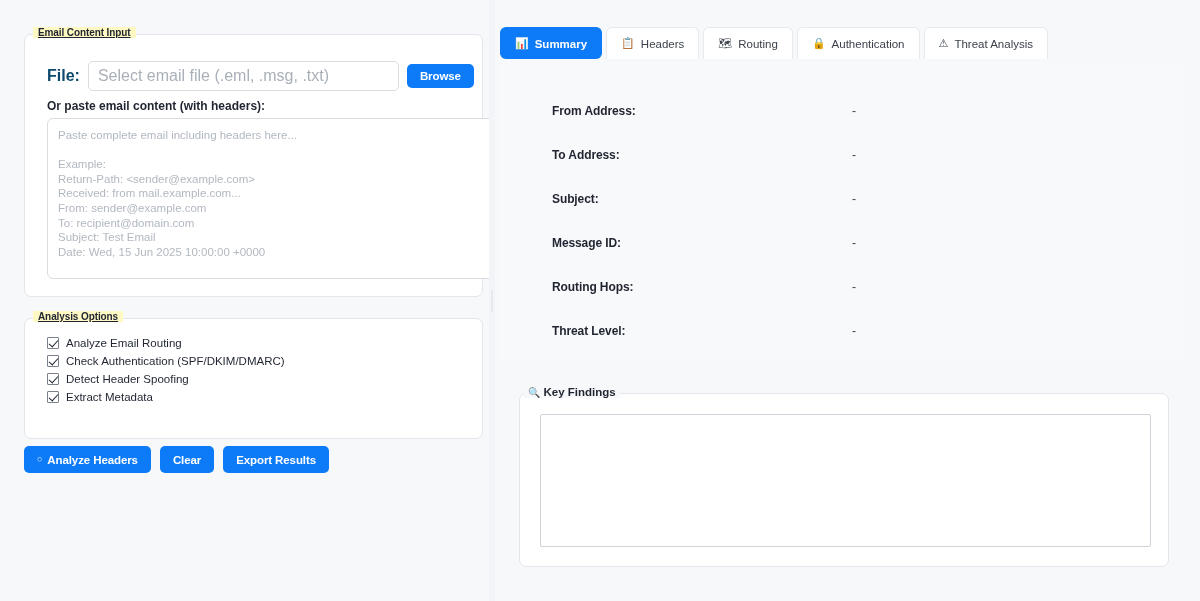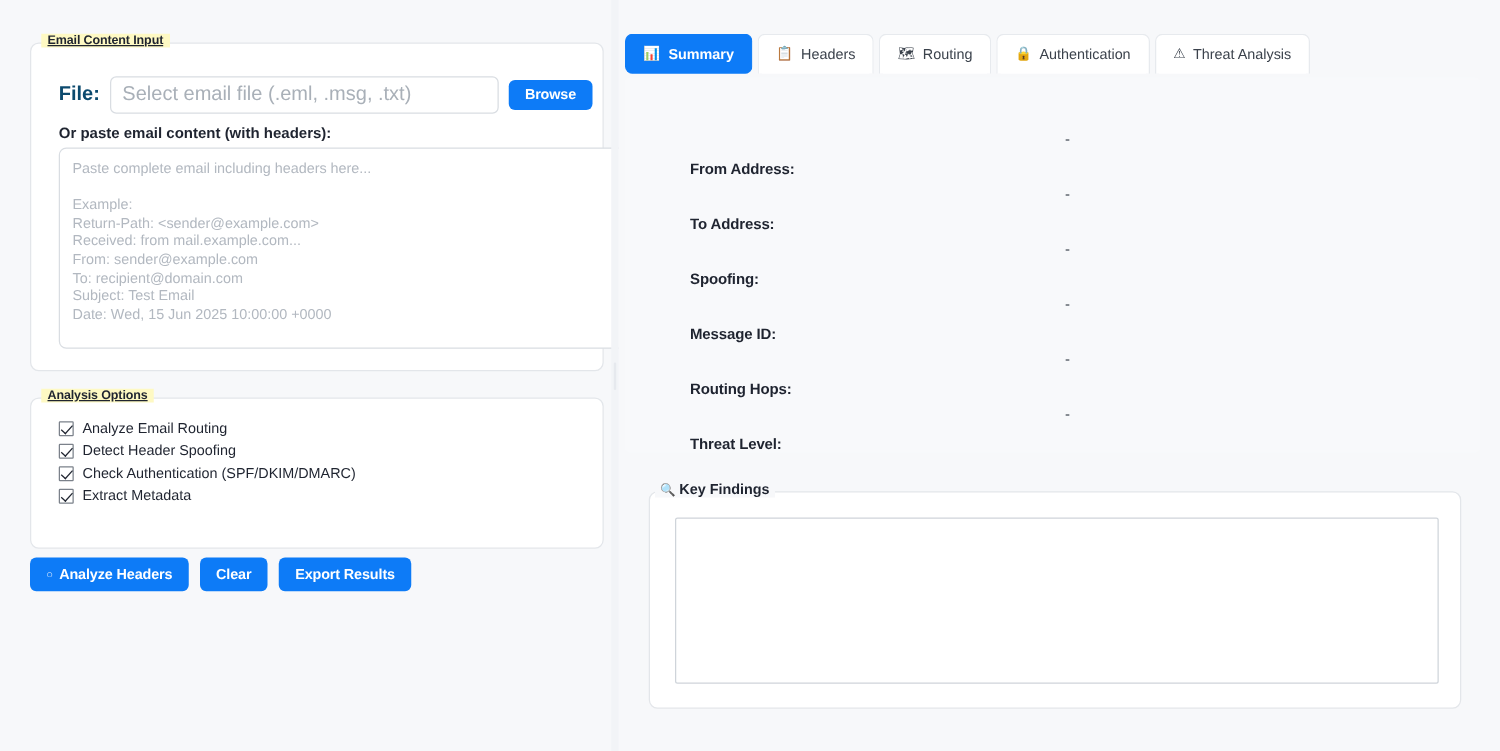--- a/index.html
+++ b/index.html
@@ -249,21 +249,20 @@
     height: 44px;
     display: flex;
     align-items: flex-start;
   }
   .sum-label {
     width: 300px;
     font-size: 12px;
     font-weight: bold;
     color: #1f2430;
     letter-spacing: -0.1px;
-    margin-top: 24px;
   }
   .sum-value {
     font-size: 12px;
     color: #3b424c;
   }
 
   
   #key-findings-fieldset {
     position: absolute;
     left: 24px; top: 393px;
@@ -333,25 +332,25 @@
 
     <div class="fieldset" id="analysis-options-fieldset">
       <div class="legend">Analysis Options</div>
       <div class="opt-list" id="options-list">
           <div class="opt-row">
             <span class="cbox"></span>
             <span class="opt-text">Analyze Email Routing</span>
           </div>
           <div class="opt-row">
             <span class="cbox"></span>
-            <span class="opt-text">Detect Header Spoofing</span>
+            <span class="opt-text">Check Authentication (SPF/DKIM/DMARC)</span>
           </div>
           <div class="opt-row">
             <span class="cbox"></span>
-            <span class="opt-text">Check Authentication (SPF/DKIM/DMARC)</span>
+            <span class="opt-text">Detect Header Spoofing</span>
           </div>
           <div class="opt-row">
             <span class="cbox"></span>
             <span class="opt-text">Extract Metadata</span>
           </div>
         </div>
     </div>
 
     <div class="actions" id="actions-row">
         <button class="btn-blue action-btn">
@@ -399,21 +398,21 @@
       <div class="summary-rows" id="summary-rows">
           <div class="sum-row">
             <div class="sum-label">From Address:</div>
             <div class="sum-value">-</div>
           </div>
           <div class="sum-row">
             <div class="sum-label">To Address:</div>
             <div class="sum-value">-</div>
           </div>
           <div class="sum-row">
-            <div class="sum-label">Spoofing:</div>
+            <div class="sum-label">Subject:</div>
             <div class="sum-value">-</div>
           </div>
           <div class="sum-row">
             <div class="sum-label">Message ID:</div>
             <div class="sum-value">-</div>
           </div>
           <div class="sum-row">
             <div class="sum-label">Routing Hops:</div>
             <div class="sum-value">-</div>
           </div>

